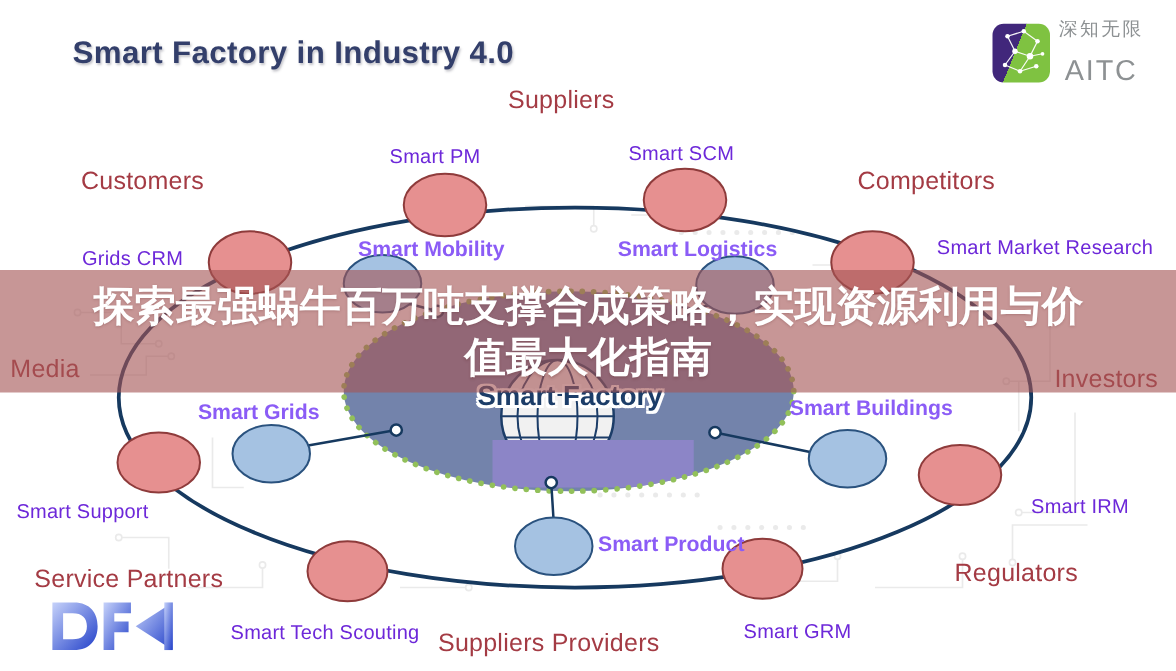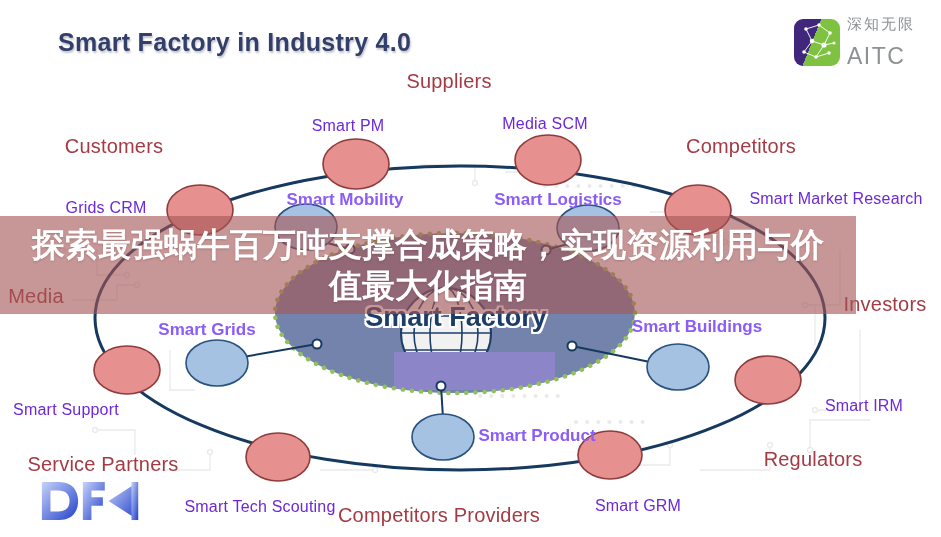--- a/index.html
+++ b/index.html
@@ -6,44 +6,44 @@
   .stage{
     position:relative;width:941px;height:537px;overflow:hidden;background:#fff;
     font-family:"Liberation Sans","DejaVu Sans",sans-serif;
   }
   .layer-svg{position:absolute;left:0;top:0;z-index:1;}
   .lbl{position:absolute;transform:translate(-50%,-50%);white-space:nowrap;z-index:10;}
   .red{color:#A43B44;font-size:20px;font-weight:400;letter-spacing:.2px;}
   .navy{color:#6d28d9;font-size:16px;font-weight:400;letter-spacing:.2px;}
   .navyb{color:#8b5cf6;font-size:17px;font-weight:700;}
   .center-label{
-    color:#1C3D68;font-size:27px;font-weight:700;z-index:12;
+    color:#1C3D68;font-size:22px;font-weight:700;z-index:12;
     text-shadow:-2px -2px 0 #fff,2px -2px 0 #fff,-2px 2px 0 #fff,2px 2px 0 #fff,
                  0 -2px 0 #fff,0 2px 0 #fff,-2px 0 0 #fff,2px 0 0 #fff;
   }
   .band{
-    position:absolute;left:0;top:216px;width:856px;height:98px;z-index:30;
+    position:absolute;left:0;top:216px;width:941px;height:98px;z-index:30;
     background:rgba(165,86,85,0.62);
     display:flex;flex-direction:column;align-items:center;justify-content:center;
   }
   .band .bl{color:#fff;font-weight:700;font-size:33px;line-height:41px;
     text-shadow:0 1px 2px rgba(90,40,40,.25);white-space:nowrap;}
   .page-title{
     position:absolute;left:58px;top:28px;z-index:40;
     color:#333F6B;font-size:25px;font-weight:700;letter-spacing:.3px;
     text-shadow:1px 2px 2px rgba(40,40,60,.28);
   }
   .aitc{position:absolute;right:26px;top:16px;z-index:40;display:flex;align-items:center;}
   .aitc-icon{
     width:46px;height:47px;border-radius:9px;position:relative;overflow:hidden;
     background:linear-gradient(112deg,#41277B 0 42%,#7FC241 42% 100%);
   }
   .aitc-text{margin-left:7px;line-height:1;}
   .aitc-cn{color:#8D9193;font-size:15px;letter-spacing:2px;}
-  .aitc-en{color:#8D9193;font-size:23px;letter-spacing:1.5px;margin-top:14px;}
+  .aitc-en{color:#8D9193;font-size:23px;letter-spacing:1.5px;margin-top:14px;text-align:center;}
   .dfki{position:absolute;left:40px;top:477px;z-index:40;}
 </style>
 </head>
 <body>
 
 <div class="stage">
 
   <svg class="layer-svg" width="941" height="537" viewBox="0 0 941 537">
     <defs>
       <clipPath id="centerClip">
@@ -143,24 +143,24 @@
     </g>
   </svg>
 
   <div class="lbl red" style="left:449px;top:81px">Suppliers</div>
   <div class="lbl red" style="left:114px;top:146px">Customers</div>
   <div class="lbl red" style="left:741px;top:146px">Competitors</div>
   <div class="lbl red" style="left:36px;top:296px">Media</div>
   <div class="lbl red" style="left:885px;top:304px">Investors</div>
   <div class="lbl red" style="left:103px;top:464px">Service Partners</div>
   <div class="lbl red" style="left:813px;top:459px">Regulators</div>
-  <div class="lbl red" style="left:439px;top:515px">Competitors Providers</div>
+  <div class="lbl red" style="left:439px;top:515px">Suppliers Providers</div>
 
   <div class="lbl navy" style="left:348px;top:126px">Smart PM</div>
-  <div class="lbl navy" style="left:545px;top:124px">Media SCM</div>
+  <div class="lbl navy" style="left:545px;top:124px">Smart SCM</div>
   <div class="lbl navy" style="left:106px;top:208px">Grids CRM</div>
   <div class="lbl navyb" style="left:345px;top:200px">Smart Mobility</div>
   <div class="lbl navyb" style="left:558px;top:200px">Smart Logistics</div>
   <div class="lbl navy" style="left:836px;top:199px">Smart Market Research</div>
   <div class="lbl navyb" style="left:207px;top:330px">Smart Grids</div>
   <div class="lbl navyb" style="left:697px;top:327px">Smart Buildings</div>
   <div class="lbl navy" style="left:66px;top:410px">Smart Support</div>
   <div class="lbl navy" style="left:864px;top:406px">Smart IRM</div>
   <div class="lbl navy" style="left:260px;top:507px">Smart Tech Scouting</div>
   <div class="lbl navyb" style="left:537px;top:436px">Smart Product</div>

